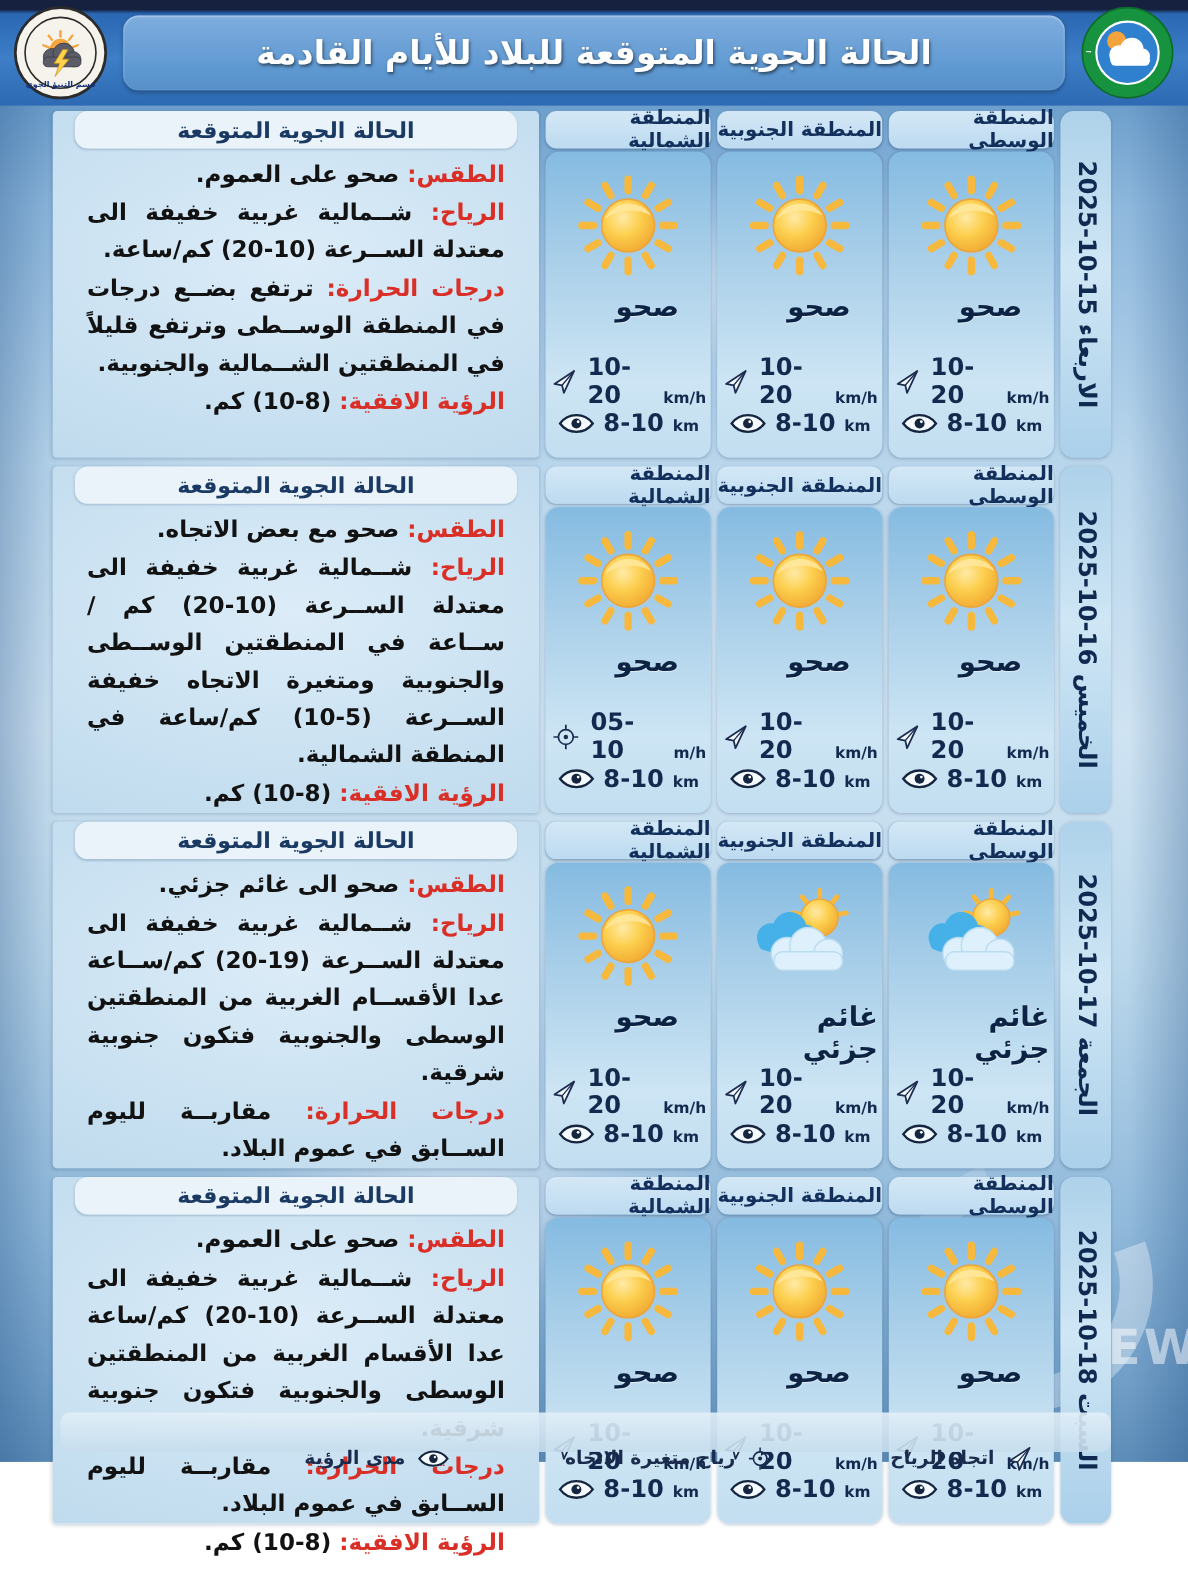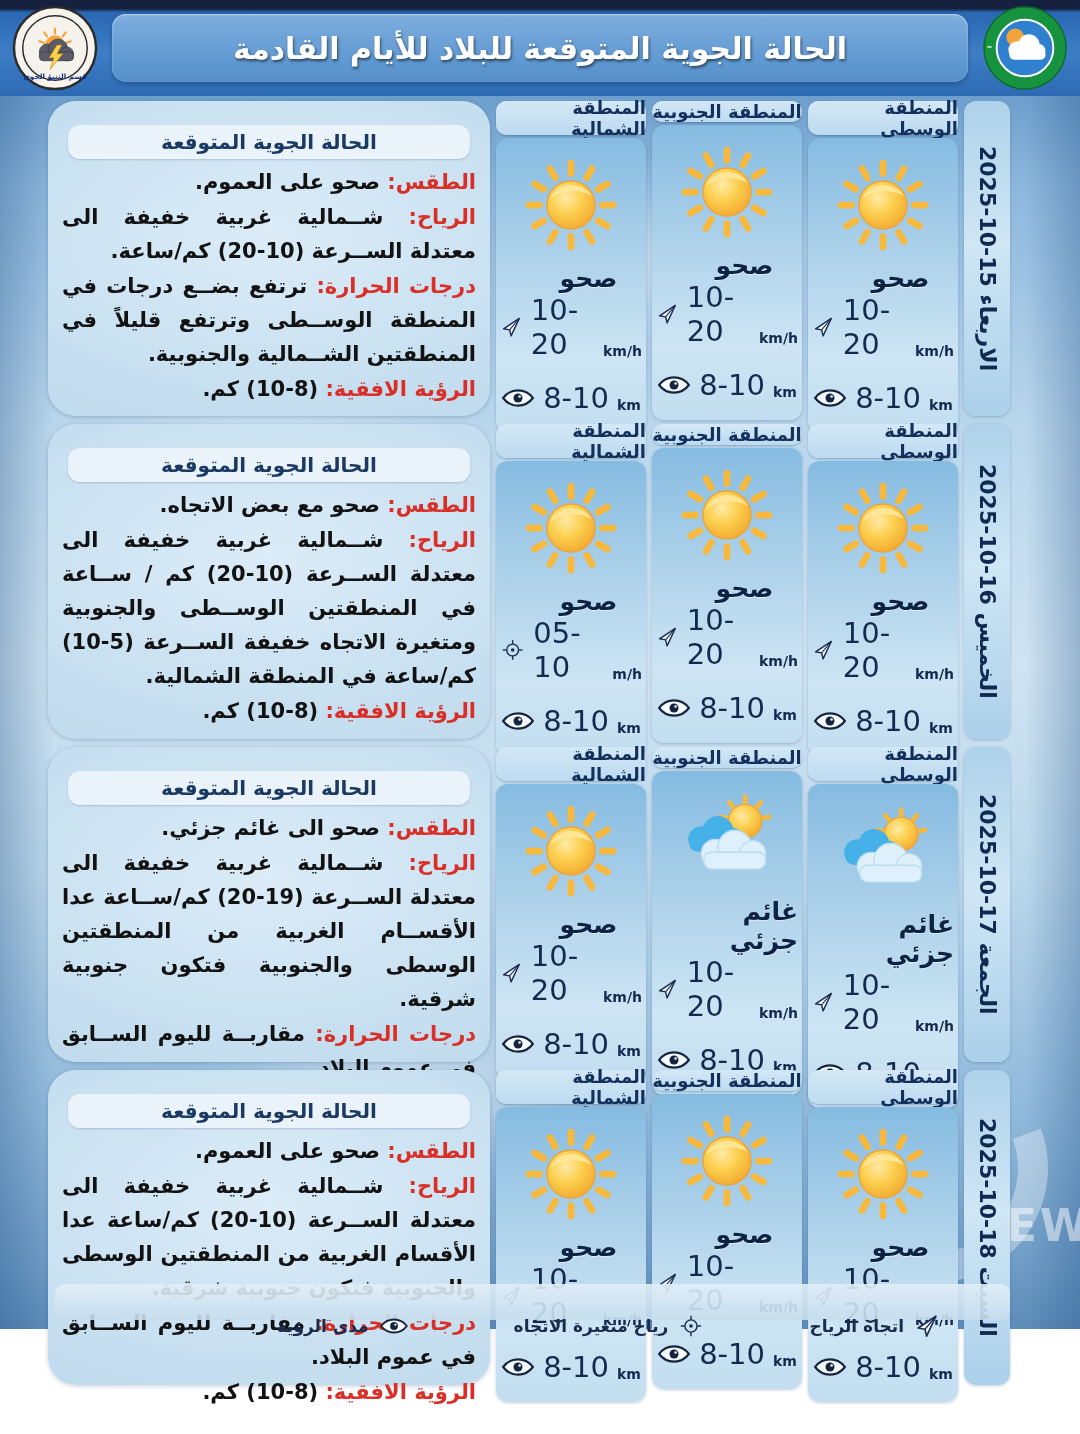--- a/index.html
+++ b/index.html
@@ -44,35 +44,35 @@
   .region-cell { flex:1; border-radius:12px; padding:0 4px 18px;
     background:linear-gradient(180deg,#85bbe1 0%,#a9cfe9 35%,#cde5f4 75%,#c2def0 100%);
     box-shadow:0 1px 3px rgba(20,50,90,.25);
     display:flex; flex-direction:column; align-items:center; }
   .icon-box { height:118px; margin-top:8px; display:flex; align-items:center; justify-content:center; }
   .cond-icon.sun { width:96px; height:96px; }
   .cond-icon.partly { width:116px; height:88px; }
   .cond { font-size:25px; font-weight:bold; color:#0d2344; text-shadow:0 1px 1px rgba(255,255,255,.55);margin-left:35px; }
   .stat { display:flex; align-items:center; gap:8px; direction:ltr; color:#13294e; }
   .stat.wind { margin-top:auto; }
-  .stat.vis { margin-top:20px; }
-  .stat .val { font-size:29px; font-weight:normal; }
+  .stat.vis { }
+  .stat .val { font-size:22px; font-weight:bold; }
   .stat .unit { font-size:14px; font-weight:bold; align-self:flex-end; padding-bottom:2px; }
   .stat-icon { width:30px; height:30px; }
   .stat-icon.eye { width:34px; height:26px; }
 
   
-  .panel { flex:1; border-radius:28px; padding:24px 14px 6px;
+  .panel { flex:1; border-radius:4px; padding:0 14px 6px;
     background:radial-gradient(120% 95% at 50% 42%, #dcecf8 0%, #c6dff0 55%, #b7d5ea 100%);
     box-shadow:0 1px 4px rgba(20,50,90,.25); }
   .panel-pill { width:97%; margin:0 auto 6px; padding:5px 0; border-radius:12px;
     background:rgba(236,244,250,.92); box-shadow:0 1px 2px rgba(20,50,90,.2);
     text-align:center; font-size:20px; font-weight:bold; color:#1b3a63; }
   .panel-body { font-size:21px; font-weight:bold; color:#121212; line-height:1.62; text-align:justify; }
-  .dline { margin:1px 0; }
+  .dline { margin:1px 17px; }
   .lbl { color:#d92f27; }
 
   
   .legend { position:absolute; right:70px; left:55px; bottom:9px; height:36px; border-radius:9px;
     background:linear-gradient(180deg,rgba(226,239,248,.9),rgba(198,221,237,.9));
     display:flex; align-items:center; gap:105px; padding-right:70px; z-index:2; }
   .leg-item { display:flex; align-items:center; gap:10px; font-size:17px; font-weight:bold; color:#1b2b4c;margin-top:48px; }
   .leg-icon { width:26px; height:26px; }
   .leg-icon.eye { width:30px; height:22px; }
 

